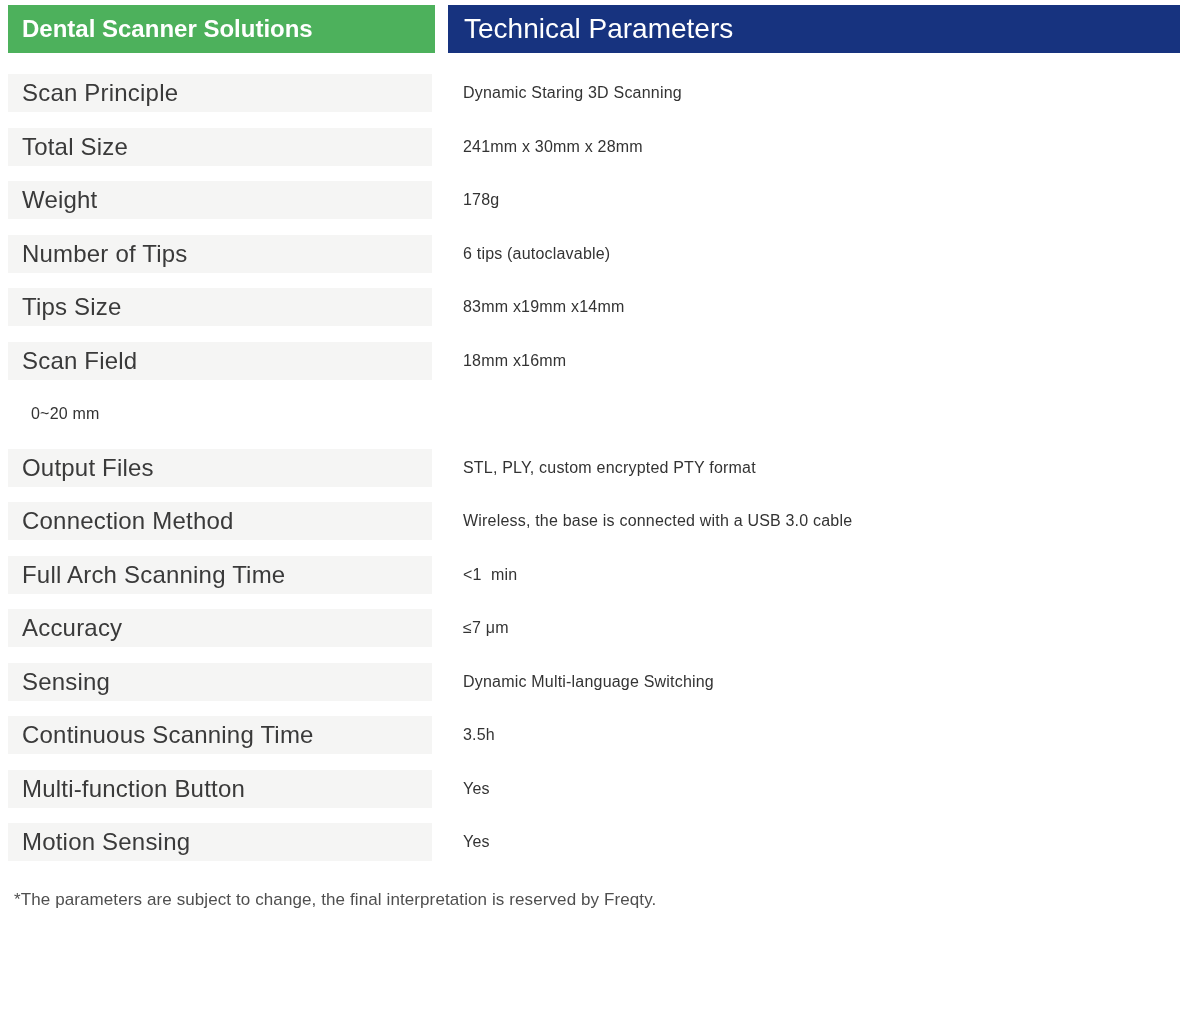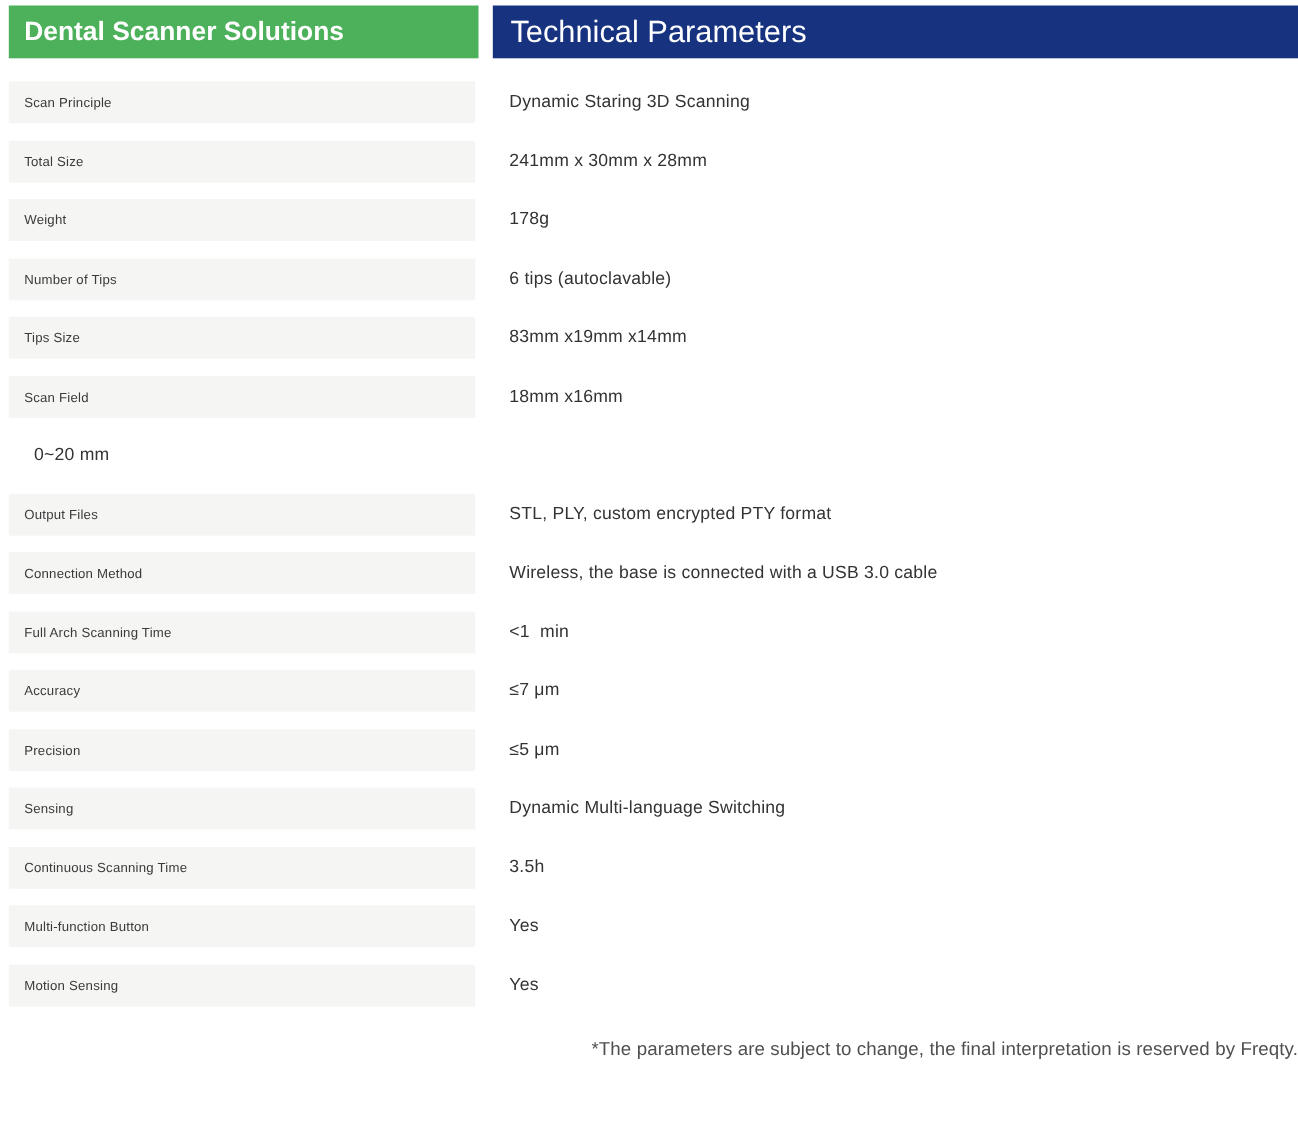--- a/index.html
+++ b/index.html
@@ -5,21 +5,21 @@
   :root {
     --green-bg: #4DB15C;
     --blue-bg: #17337F;
     --header-text: #FFFFFF;
     --row-bg: #F5F5F4;
     --label-text: #3A3A3A;
     --value-text: #333333;
     --footer-text: #4F4F4F;
     --page-bg: #FFFFFF;
   }
-  * { margin: 0; padding: 0; box-sizing: border-box; text-align: right; }
+  * { margin: 0; padding: 0; box-sizing: border-box; }
   html, body {
     background: var(--page-bg);
     font-family: "Liberation Sans", sans-serif;
   }
   .page {
     position: relative;
     width: 1180px;
     height: 1020px;
     background: var(--page-bg);
     overflow: hidden;
@@ -60,39 +60,39 @@
   }
   .row {
     display: flex;
     height: 38px;
   }
   .row-label {
     margin-left: 8px;
     width: 424px;
     background: var(--row-bg);
     color: var(--label-text);
-    font-size: 12px;
+    font-size: 24px;
     display: flex;
     align-items: center;
     padding-left: 14px;
     letter-spacing: 0.2px;
   }
   .row-value {
     margin-left: 15px;
     padding-left: 16px;
     color: var(--value-text);
     font-size: 16px;
     display: flex;
     align-items: center;
     white-space: pre-wrap;
     letter-spacing: 0.2px;
   }
   .footer-note {
     margin-top: 29px;
-    margin-left: 3px;
+    margin-left: 14px;
     font-size: 17px;
     color: var(--footer-text);
     letter-spacing: 0.1px;
   }
 </style>
 </head>
 <body>
 
 <div class="page">
 
@@ -143,24 +143,20 @@
       </div>
       <div class="row">
         <div class="row-label">Full Arch Scanning Time</div>
         <div class="row-value">&lt;1  min</div>
       </div>
       <div class="row">
         <div class="row-label">Accuracy</div>
         <div class="row-value">≤7 μm</div>
       </div>
       <div class="row">
-        <div class="row-label">Precision</div>
-        <div class="row-value">≤5 μm</div>
-      </div>
-      <div class="row">
         <div class="row-label">Sensing</div>
         <div class="row-value">Dynamic Multi-language Switching</div>
       </div>
       <div class="row">
         <div class="row-label">Continuous Scanning Time</div>
         <div class="row-value">3.5h</div>
       </div>
       <div class="row">
         <div class="row-label">Multi-function Button</div>
         <div class="row-value">Yes</div>

